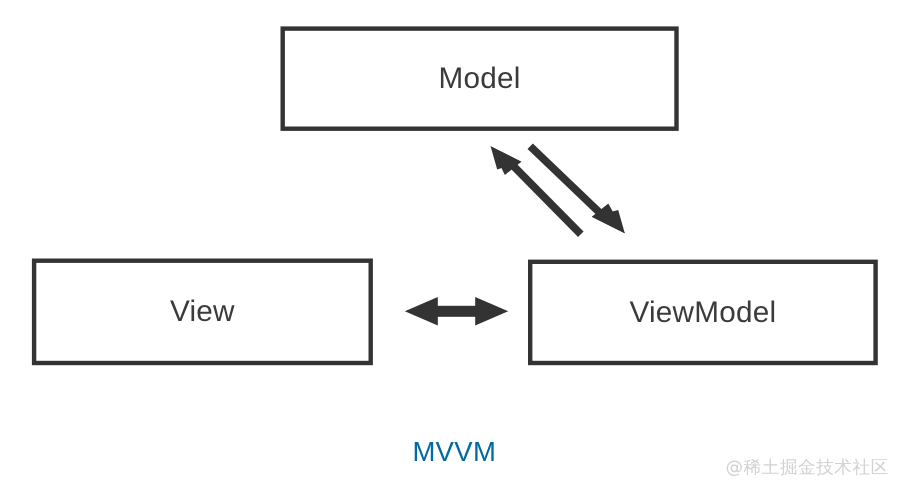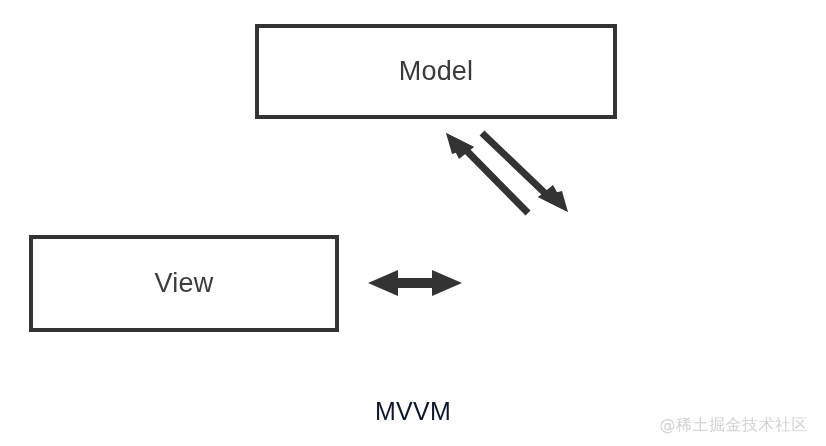--- a/index.html
+++ b/index.html
@@ -64,21 +64,21 @@
   }
   .caption {
     position: absolute;
     left: 0;
     top: 396px;
     width: 826px;
     text-align: center;
     font-family: "Liberation Sans", "DejaVu Sans", sans-serif;
     font-size: 25px;
     font-weight: 400;
-    color: #0f172a;
+    color: #0369a1;
     letter-spacing: 0.3px;
     line-height: 1.2;
   }
   .watermark {
     position: absolute;
     right: 18px;
     bottom: 10px;
     font-family: "DejaVu Sans", "Liberation Sans", sans-serif;
     font-size: 16px;
     color: #d2d2d2;
@@ -113,18 +113,21 @@
   </svg>
 
   <div class="node" id="node-model">
     <span class="node-label">Model</span>
   </div>
 
   <div class="node" id="node-view">
     <span class="node-label">View</span>
   </div>
 
+  <div class="node" id="node-viewmodel">
+    <span class="node-label">ViewModel</span>
+  </div>
 
   <div class="caption">MVVM</div>
 
   <div class="watermark">@稀土掘金技术社区</div>
 
 </div>
 
 </body></html>

